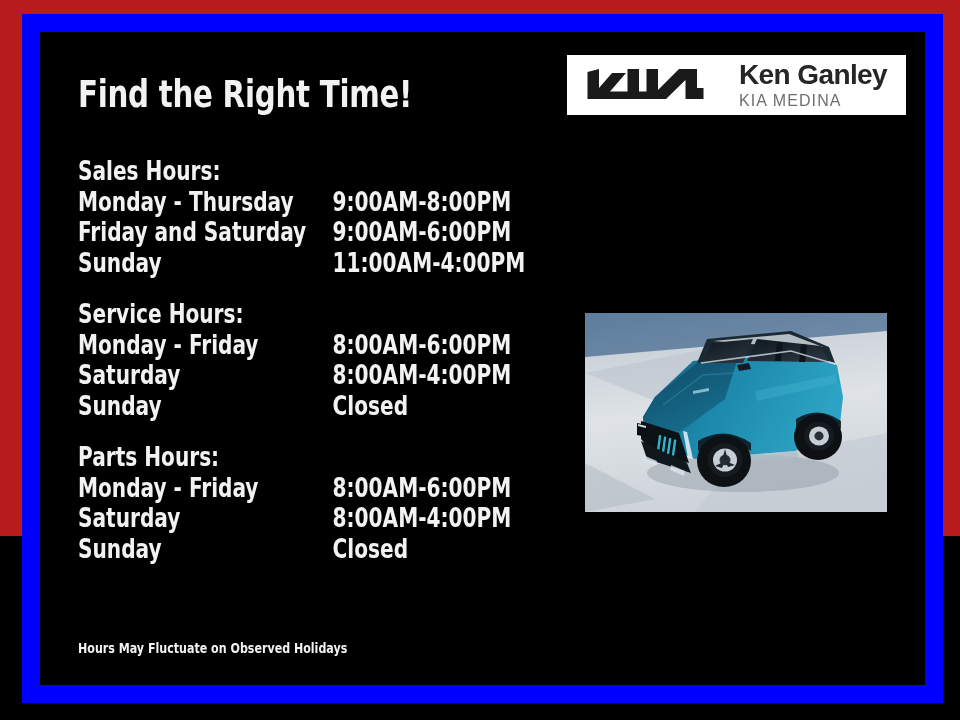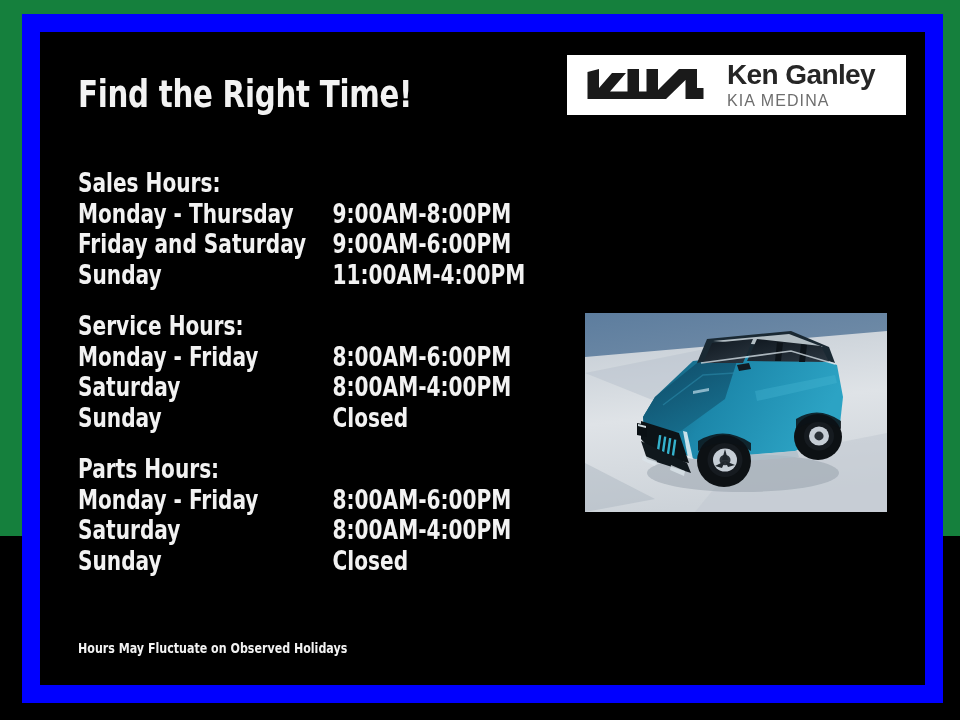--- a/index.html
+++ b/index.html
@@ -12,21 +12,21 @@
     height: 720px;
     overflow: hidden;
     font-family: "Liberation Sans", sans-serif;
   }
 
   
   #slide {
     position: relative;
     width: 960px;
     height: 536px;
-    background: #15803d;
+    background: #b91c1c;
   }
 
   
   #blue-frame {
     position: absolute;
     left: 22px;
     top: 14px;
     width: 921px;
     height: 689px;
     background: #0000ff;
@@ -60,21 +60,21 @@
     transform-origin: left top;
   }
 
   
   #hours-area {
     position: absolute;
     left: 78px;
     top: 156px;
     width: 470px;
   }
-  .hours-section { margin-bottom: 21px; margin-top: 12px; }
+  .hours-section { margin-bottom: 21px; }
   .hours-section:last-child { margin-bottom: 0; }
 
   .section-heading,
   .hours-row {
     font-family: "DejaVu Sans Condensed", "Liberation Sans Narrow", "Liberation Sans", sans-serif;
     font-weight: bold;
     font-size: 26px;
     line-height: 30.5px;
     color: #f2f2f2;
     white-space: nowrap;
@@ -113,20 +113,21 @@
     position: absolute;
     left: 567px;
     top: 55px;
     width: 339px;
     height: 60px;
     background: #ffffff;
     display: flex;
     align-items: center;
     padding: 0 14px;
     box-sizing: border-box;
+    gap: 12px;
   }
   #kia-mark {
     flex: 0 0 auto;
     width: 124px;
     height: 34px;
     display: block;
   }
   #dealer-name-block {
     margin-left: 22px;
     display: flex;

